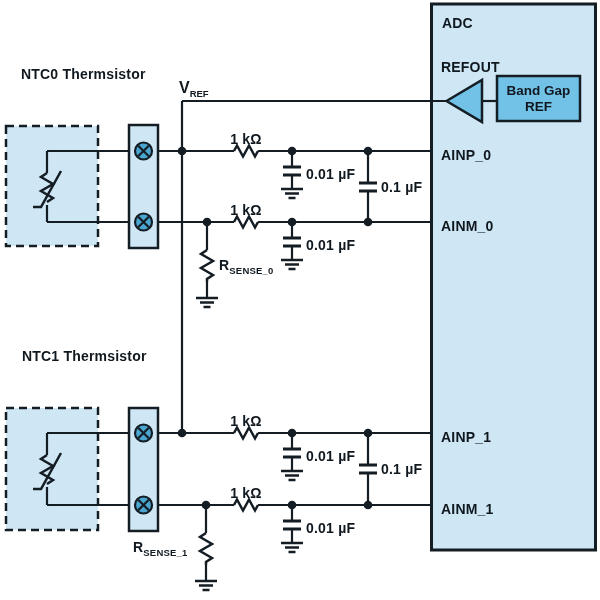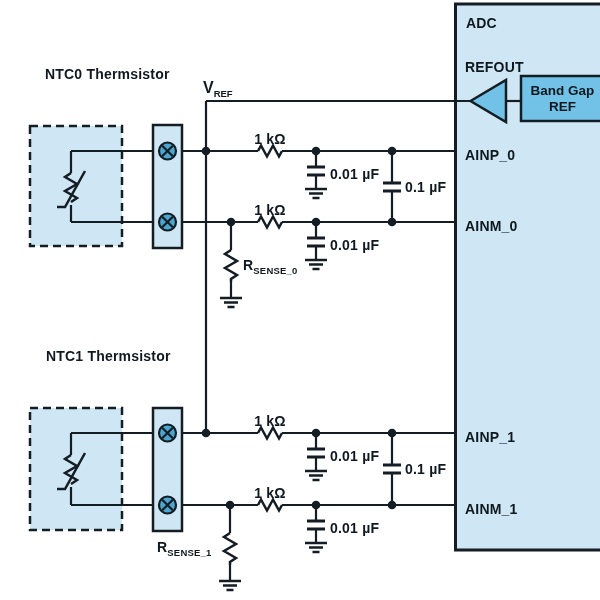--- a/index.html
+++ b/index.html
@@ -4,21 +4,21 @@
 <style>
   :root{
     --fill-light:#cfe7f4;
     --fill-medium:#72c2e7;
     --fill-port:#4aa6ce;
     --line:#141c24;
     --text:#10181f;
     --bg:#ffffff;
   }
   html,body{margin:0;padding:0;background:var(--bg);}
-  .stage{width:548px;height:600px;position:relative;background:var(--bg);margin-left:24px;}
+  .stage{width:548px;height:600px;position:relative;background:var(--bg);}
   svg{display:block;}
   .wire{stroke:var(--line);stroke-width:2.2;fill:none;}
   .comp{stroke:var(--line);stroke-width:2.5;fill:none;stroke-linejoin:miter;stroke-linecap:butt;}
   .plate{stroke:var(--line);stroke-width:2.8;fill:none;}
   .boxlight{fill:var(--fill-light);stroke:var(--line);stroke-width:2.5;}
   .boxmed{fill:var(--fill-medium);stroke:var(--line);stroke-width:2.5;}
   .dashedbox{fill:var(--fill-light);stroke:var(--line);stroke-width:2.5;stroke-dasharray:8 5;}
   .adcbox{fill:var(--fill-light);stroke:var(--line);stroke-width:3;}
   .dot{fill:var(--line);stroke:none;}
   .port{fill:var(--fill-port);stroke:var(--line);stroke-width:2.2;}

